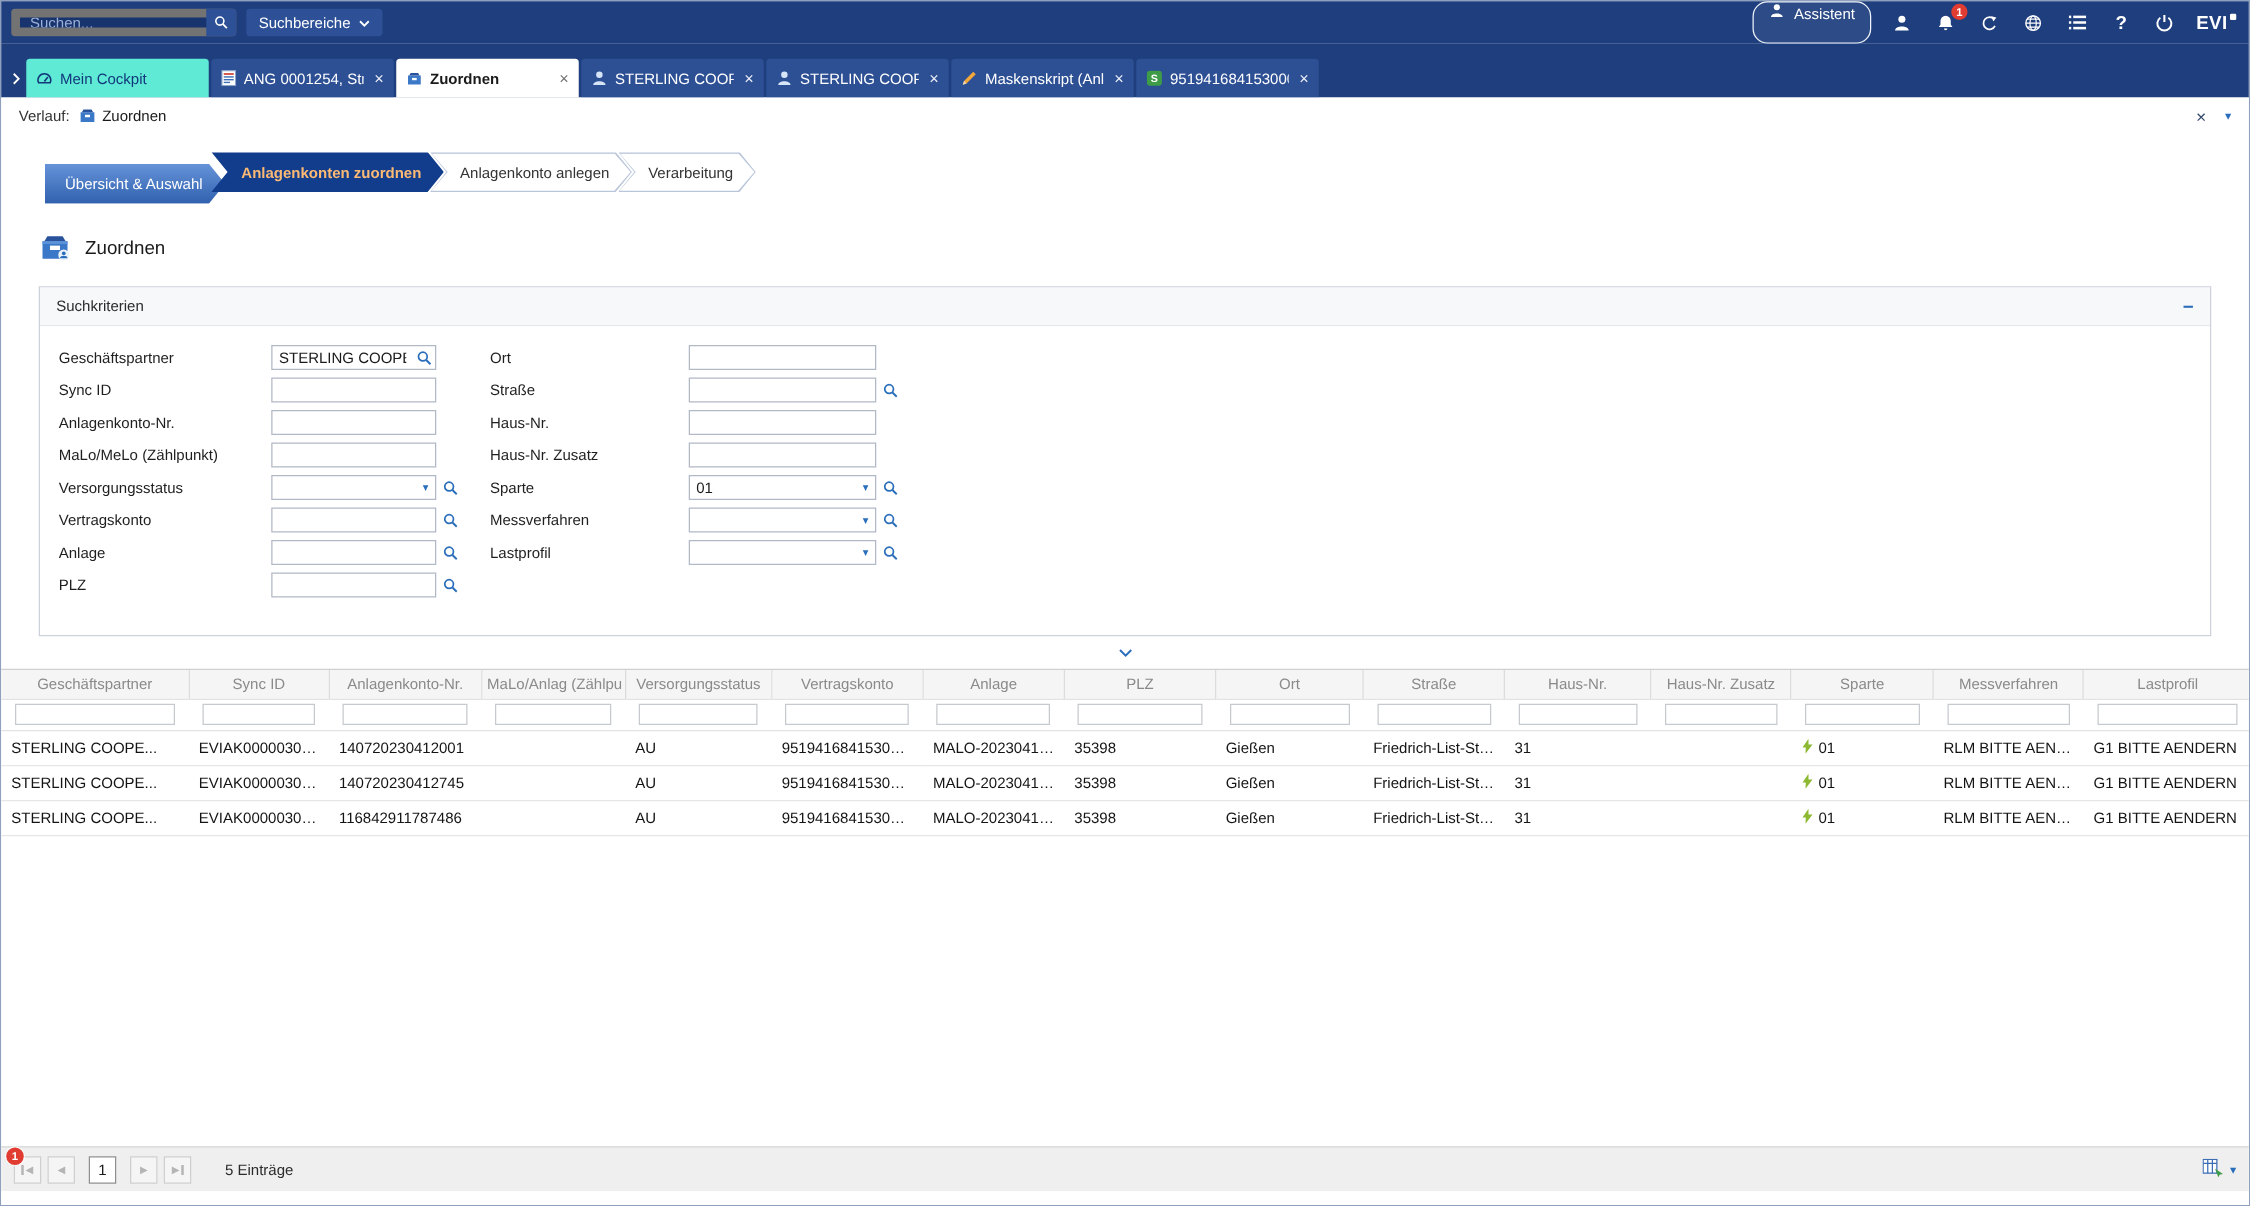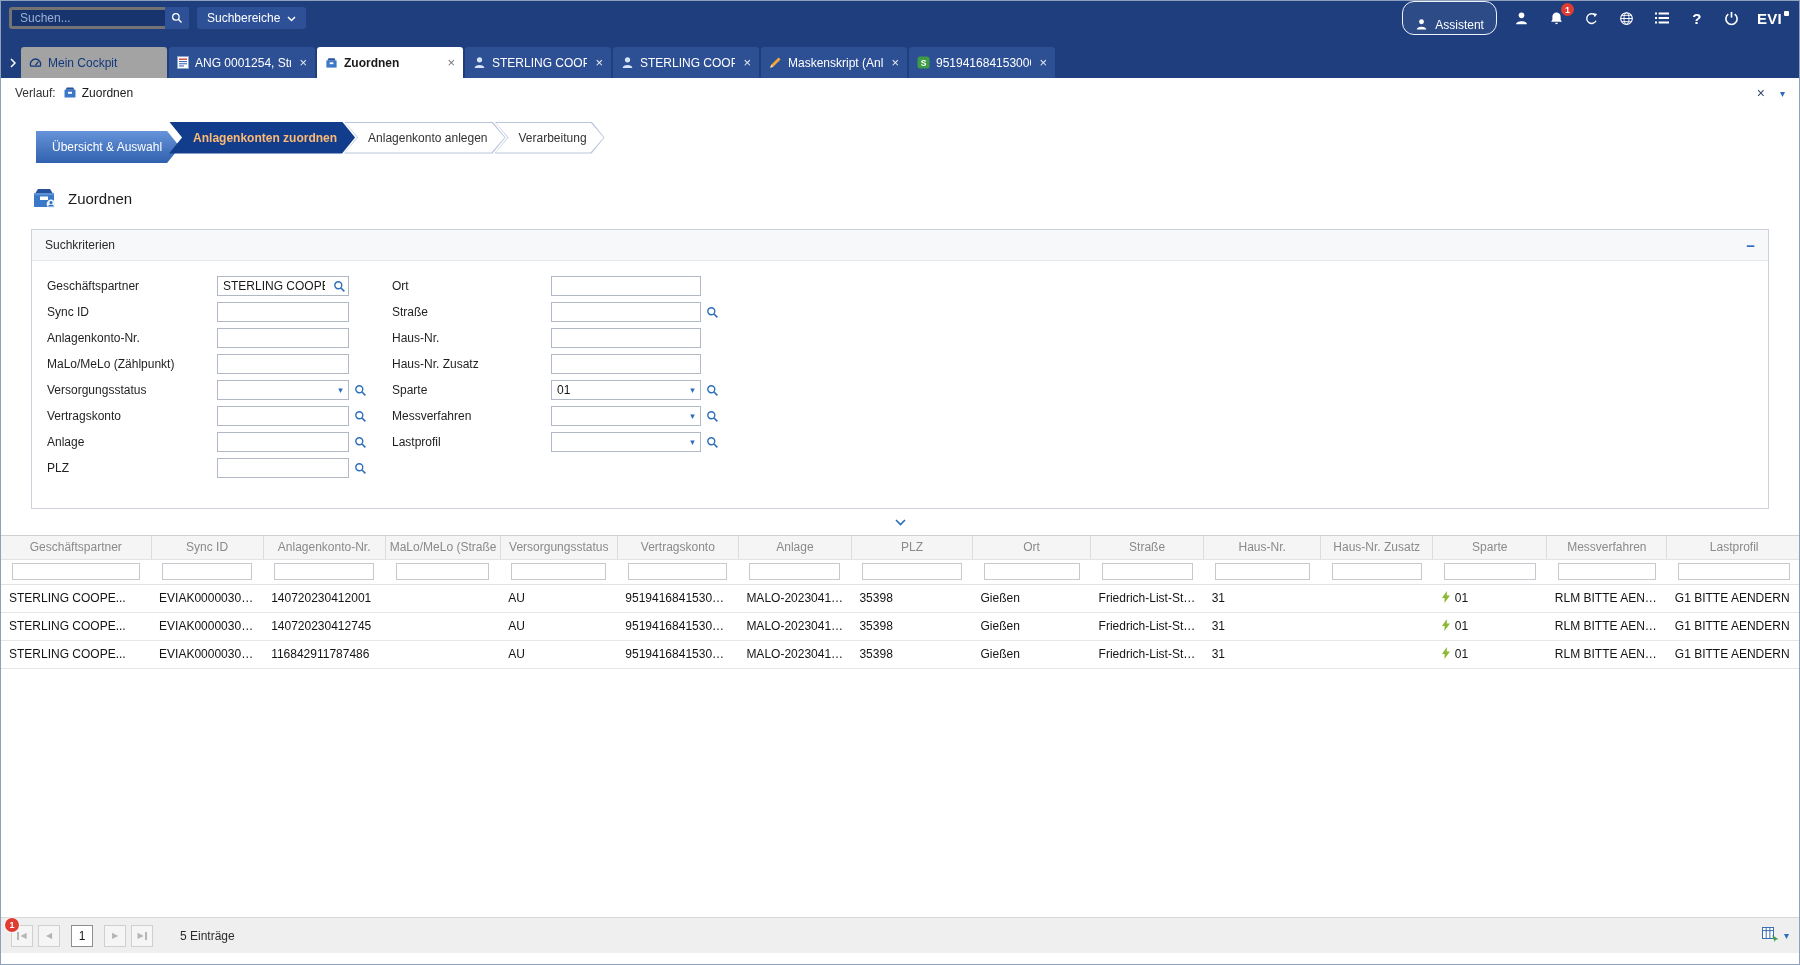--- a/index.html
+++ b/index.html
@@ -3,38 +3,38 @@
 <meta charset="utf-8">
 <style>
   * { margin:0; padding:0; box-sizing:border-box; }
   html,body { width:1800px; height:965px; }
   body { font-family:"Liberation Sans",sans-serif; font-size:12px; color:#222; background:#dfe3ea; overflow:hidden; }
   .app { width:1800px; height:965px; display:flex; flex-direction:column; background:#fff; position:relative; border:1px solid #8fa0bd; }
 
   
   .topbar { flex:0 0 33px; background:var(--navy,#1e3e7d); display:flex; align-items:center; gap:8px; padding:0 10px 0 8px; }
   .search-wrap { position:relative; width:180px; height:22px; }
-  .topbar-search { width:100%; height:22px; background:#17346e; border:3px solid #737373; border-radius:3px; color:#e6ecf8; font:12px "Liberation Sans",sans-serif; padding:0 27px 0 8px; outline:none; }
+  .topbar-search { width:100%; height:22px; background:#17346e; border:7px solid #737373; border-radius:3px; color:#e6ecf8; font:12px "Liberation Sans",sans-serif; padding:0 27px 0 8px; outline:none; }
   .topbar-search::placeholder { color:#9db0d6; }
   .search-go { position:absolute; right:0; top:0; width:24px; height:22px; display:flex; align-items:center; justify-content:center; background:#2d5097; border-radius:0 3px 3px 0; cursor:pointer; }
   .scope-btn { height:22px; background:#2d5097; border:none; border-radius:3px; color:#fff; font:12px "Liberation Sans",sans-serif; display:flex; align-items:center; gap:7px; padding:0 10px; cursor:pointer; }
   .topbar-right { margin-left:auto; display:flex; align-items:center; gap:15px; }
-  .assistant-pill { height:24px; border:1px solid #eef3fb; border-radius:12px; background:rgba(255,255,255,.07); color:#fff; display:flex; align-items:flex-start; gap:7px; padding:16px 12px; font:12px "Liberation Sans",sans-serif; cursor:pointer; }
+  .assistant-pill { height:24px; border:1px solid #eef3fb; border-radius:12px; background:rgba(255,255,255,.07); color:#fff; display:flex; align-items:flex-end; gap:7px; padding:16px 12px; font:12px "Liberation Sans",sans-serif; cursor:pointer; }
   .tb-icon { position:relative; width:20px; height:20px; display:flex; align-items:center; justify-content:center; color:#fff; cursor:pointer; }
   .tb-badge { position:absolute; top:-5px; right:-7px; min-width:13px; height:13px; padding:0 2px; background:var(--badge-red,#e03c31); border-radius:7px; color:#fff; font-size:9px; font-weight:bold; display:flex; align-items:center; justify-content:center; }
   .help-glyph { font-size:15px; font-weight:bold; }
   .brand { display:flex; align-items:flex-start; color:#fff; font-weight:bold; font-size:15px; letter-spacing:.3px; }
   .brand-mark { width:5px; height:5px; background:#fff; border-radius:1px; margin:1px 0 0 2px; }
 
   
   .tabbar { flex:0 0 43px; background:var(--navy,#1e3e7d); display:flex; align-items:flex-end; padding:0 4px; }
   .tab-scroll { width:16px; height:30px; display:flex; align-items:center; justify-content:center; cursor:pointer; }
   .tablist { display:flex; align-items:flex-end; gap:2px; }
   .tab { flex:0 0 146px; width:146px; height:31px; background:var(--tab-blue,#2d4f94); color:#fff; border-radius:3px 3px 0 0; display:flex; align-items:center; gap:6px; padding:0 6px 0 8px; cursor:pointer; }
-  .tab.home { background:#a3a3a3; color:#12387c; }
+  .tab.home { background:#5eead4; color:#12387c; }
   .tab.active { background:#fff; color:#1a1a1a; }
   .tab.active .tab-label { font-weight:bold; }
   .tab-label { flex:1; min-width:0; white-space:nowrap; overflow:hidden; font-size:12px; }
   .tab-close { flex:0 0 auto; font-size:13px; line-height:1; opacity:.9; padding:1px 2px; }
   .tab.active .tab-close { color:#666; }
   .tab-icon { display:flex; align-items:center; }
 
   
   .main { flex:1; min-height:0; display:flex; flex-direction:column; background:#fff; }
   .history-row { flex:0 0 30px; display:flex; align-items:center; gap:7px; padding:0 14px; }
@@ -531,21 +531,21 @@
             <col style="width:112px">
             <col style="width:114px">
             <col style="width:120px">
             <col style="width:134px">
           </colgroup>
           <thead>
             <tr class="hrow">
               <th>Geschäftspartner</th>
               <th>Sync ID</th>
               <th>Anlagenkonto-Nr.</th>
-              <th>MaLo/MeLo (Straße</th>
+              <th>MaLo/Anlag (Zählpu</th>
               <th>Versorgungsstatus</th>
               <th>Vertragskonto</th>
               <th>Anlage</th>
               <th>PLZ</th>
               <th>Ort</th>
               <th>Straße</th>
               <th>Haus-Nr.</th>
               <th>Haus-Nr. Zusatz</th>
               <th>Sparte</th>
               <th>Messverfahren</th>

